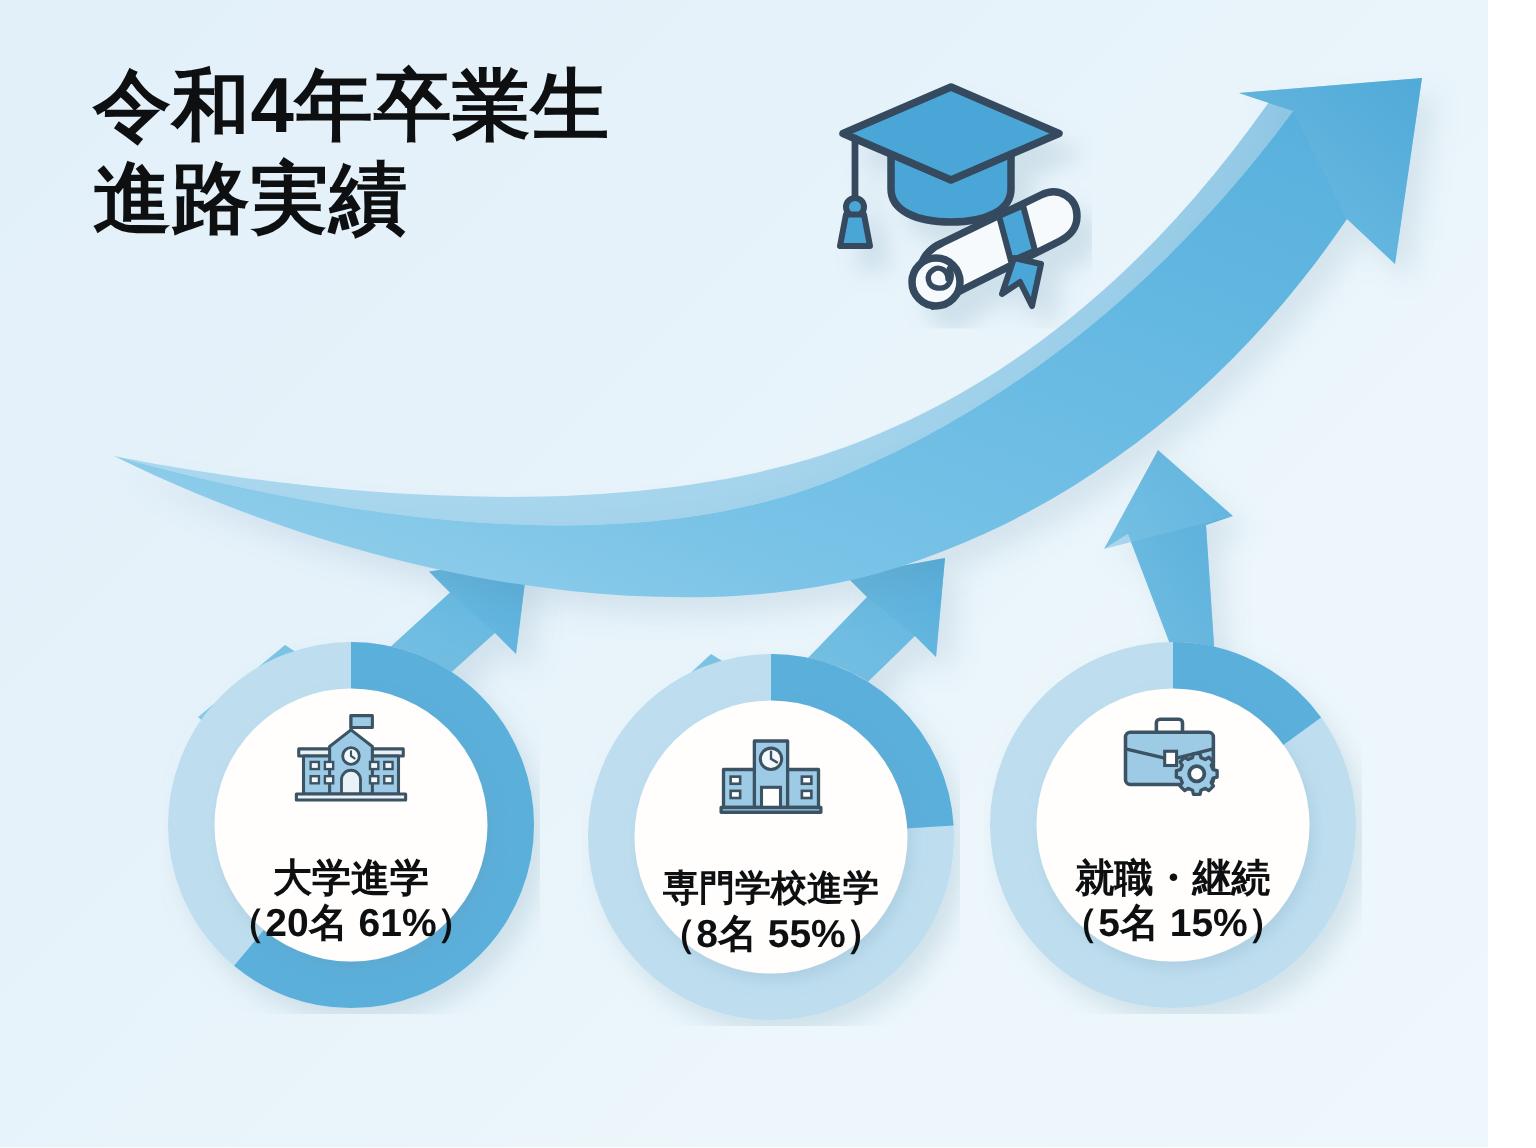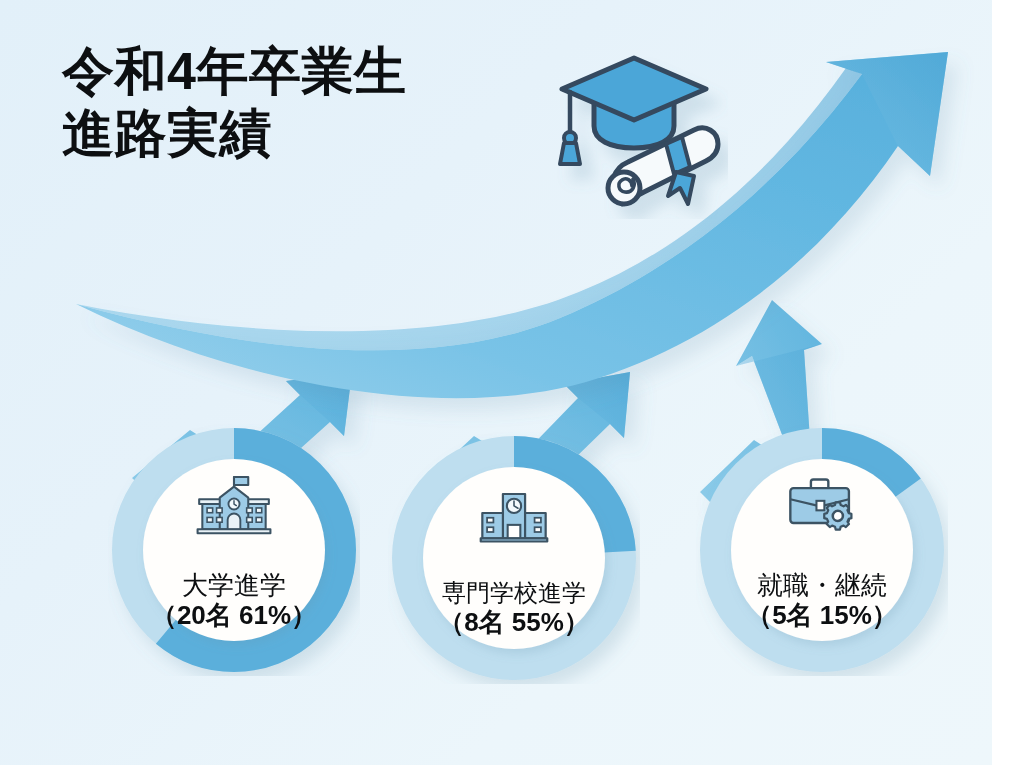--- a/index.html
+++ b/index.html
@@ -76,21 +76,21 @@
 
   
   .donut {
     position:absolute;
     z-index:5;
     width:252px;
     height:252px;
   }
   #donut-0 { left:108px; top:424px; }
   #donut-1 { left:388px; top:432px; }
-  #donut-2 { left:696px; top:424px; }
+  #donut-2 { left:656px; top:424px; }
 
   .donut svg { display:block; }
 
   .donut-label {
     position:absolute;
     left:0;
     top:0;
     width:252px;
     height:252px;
     display:flex;
@@ -100,21 +100,21 @@
     pointer-events:none;
   }
   .donut-icon {
     width:76px;
     height:62px;
     margin-top:4px;
     margin-bottom:6px;
   }
   .donut-title {
     font-size:26px;
-    font-weight:normal;
+    font-weight:bold;
     color:#0d0f11;
     line-height:1.12;
     white-space:nowrap;
     margin-top:30px;
   }
   .donut-sub {
     font-size:26px;
     font-weight:bold;
     color:#0d0f11;
     line-height:1.15;

